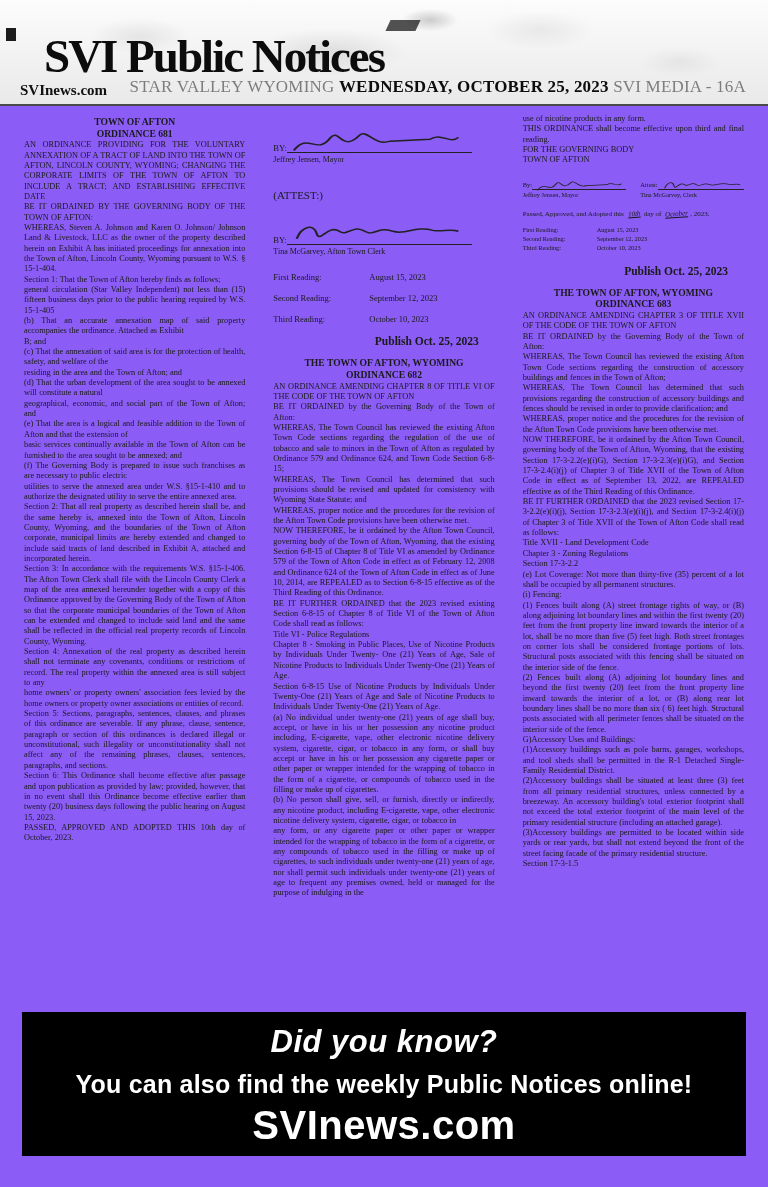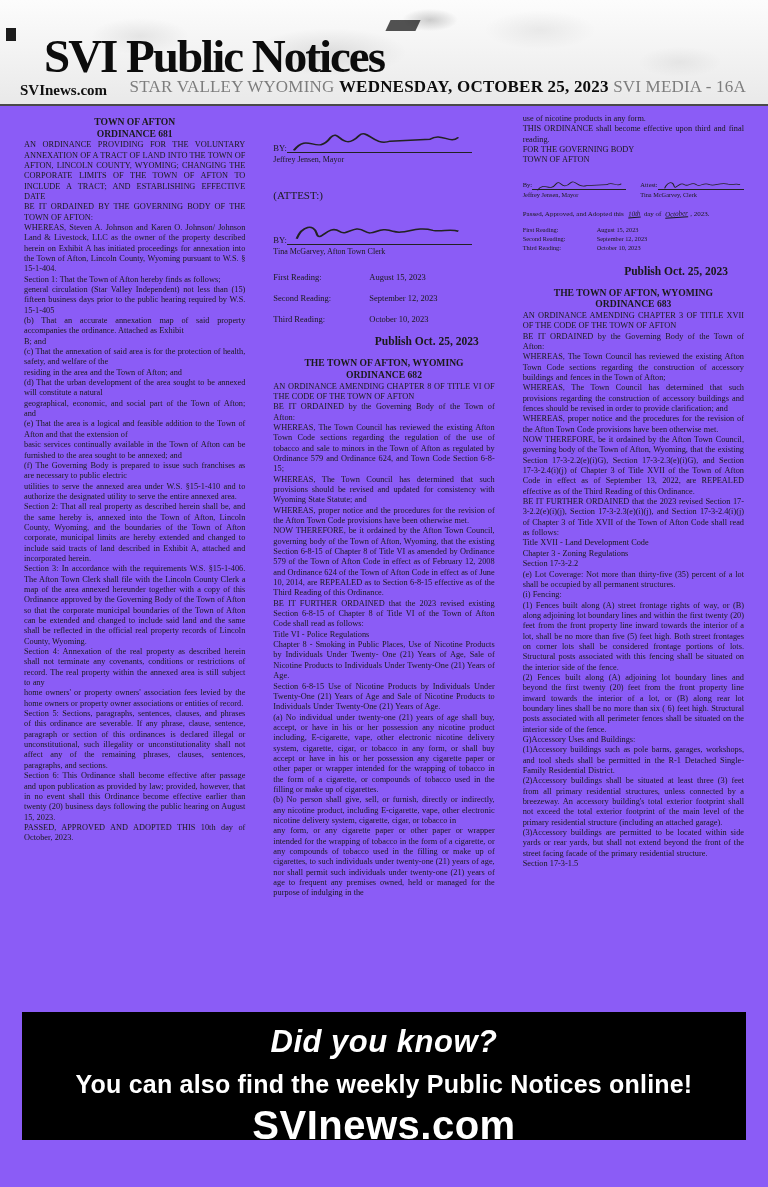--- a/index.html
+++ b/index.html
@@ -52,21 +52,21 @@
   .n-readings.small .r-label{width:74px;}
 
   .n-publish{text-align:right;font-weight:700;font-size:11.5px;margin:4px 16px 10px;}
 
   .n-sigrow{display:flex;gap:14px;margin-top:8px;}
   .sr-cell{flex:1;}
   .n-passed{font-size:7px;margin:12px 0 0;}
   .hand{font-style:italic;text-decoration:underline;padding:0 2px;transform:rotate(-4deg);display:inline-block;}
 
   
-  .footer{position:absolute;left:22px;width:724px;top:1012px;height:128px;background:#000;
+  .footer{position:absolute;left:22px;width:724px;top:1012px;height:144px;background:#000;
           color:#fff;text-align:center;font-family:"Liberation Sans",sans-serif;overflow:hidden;}
   .f1{margin-top:13px;font-size:31px;line-height:1.1;font-weight:700;font-style:italic;letter-spacing:.5px;}
   .f2{font-size:25px;font-weight:700;margin-top:11px;letter-spacing:.2px;}
   .f3{font-size:40px;font-weight:700;margin-top:4px;letter-spacing:.5px;}
 </style>
 </head>
 <body>
 
 <div class="page">
 

